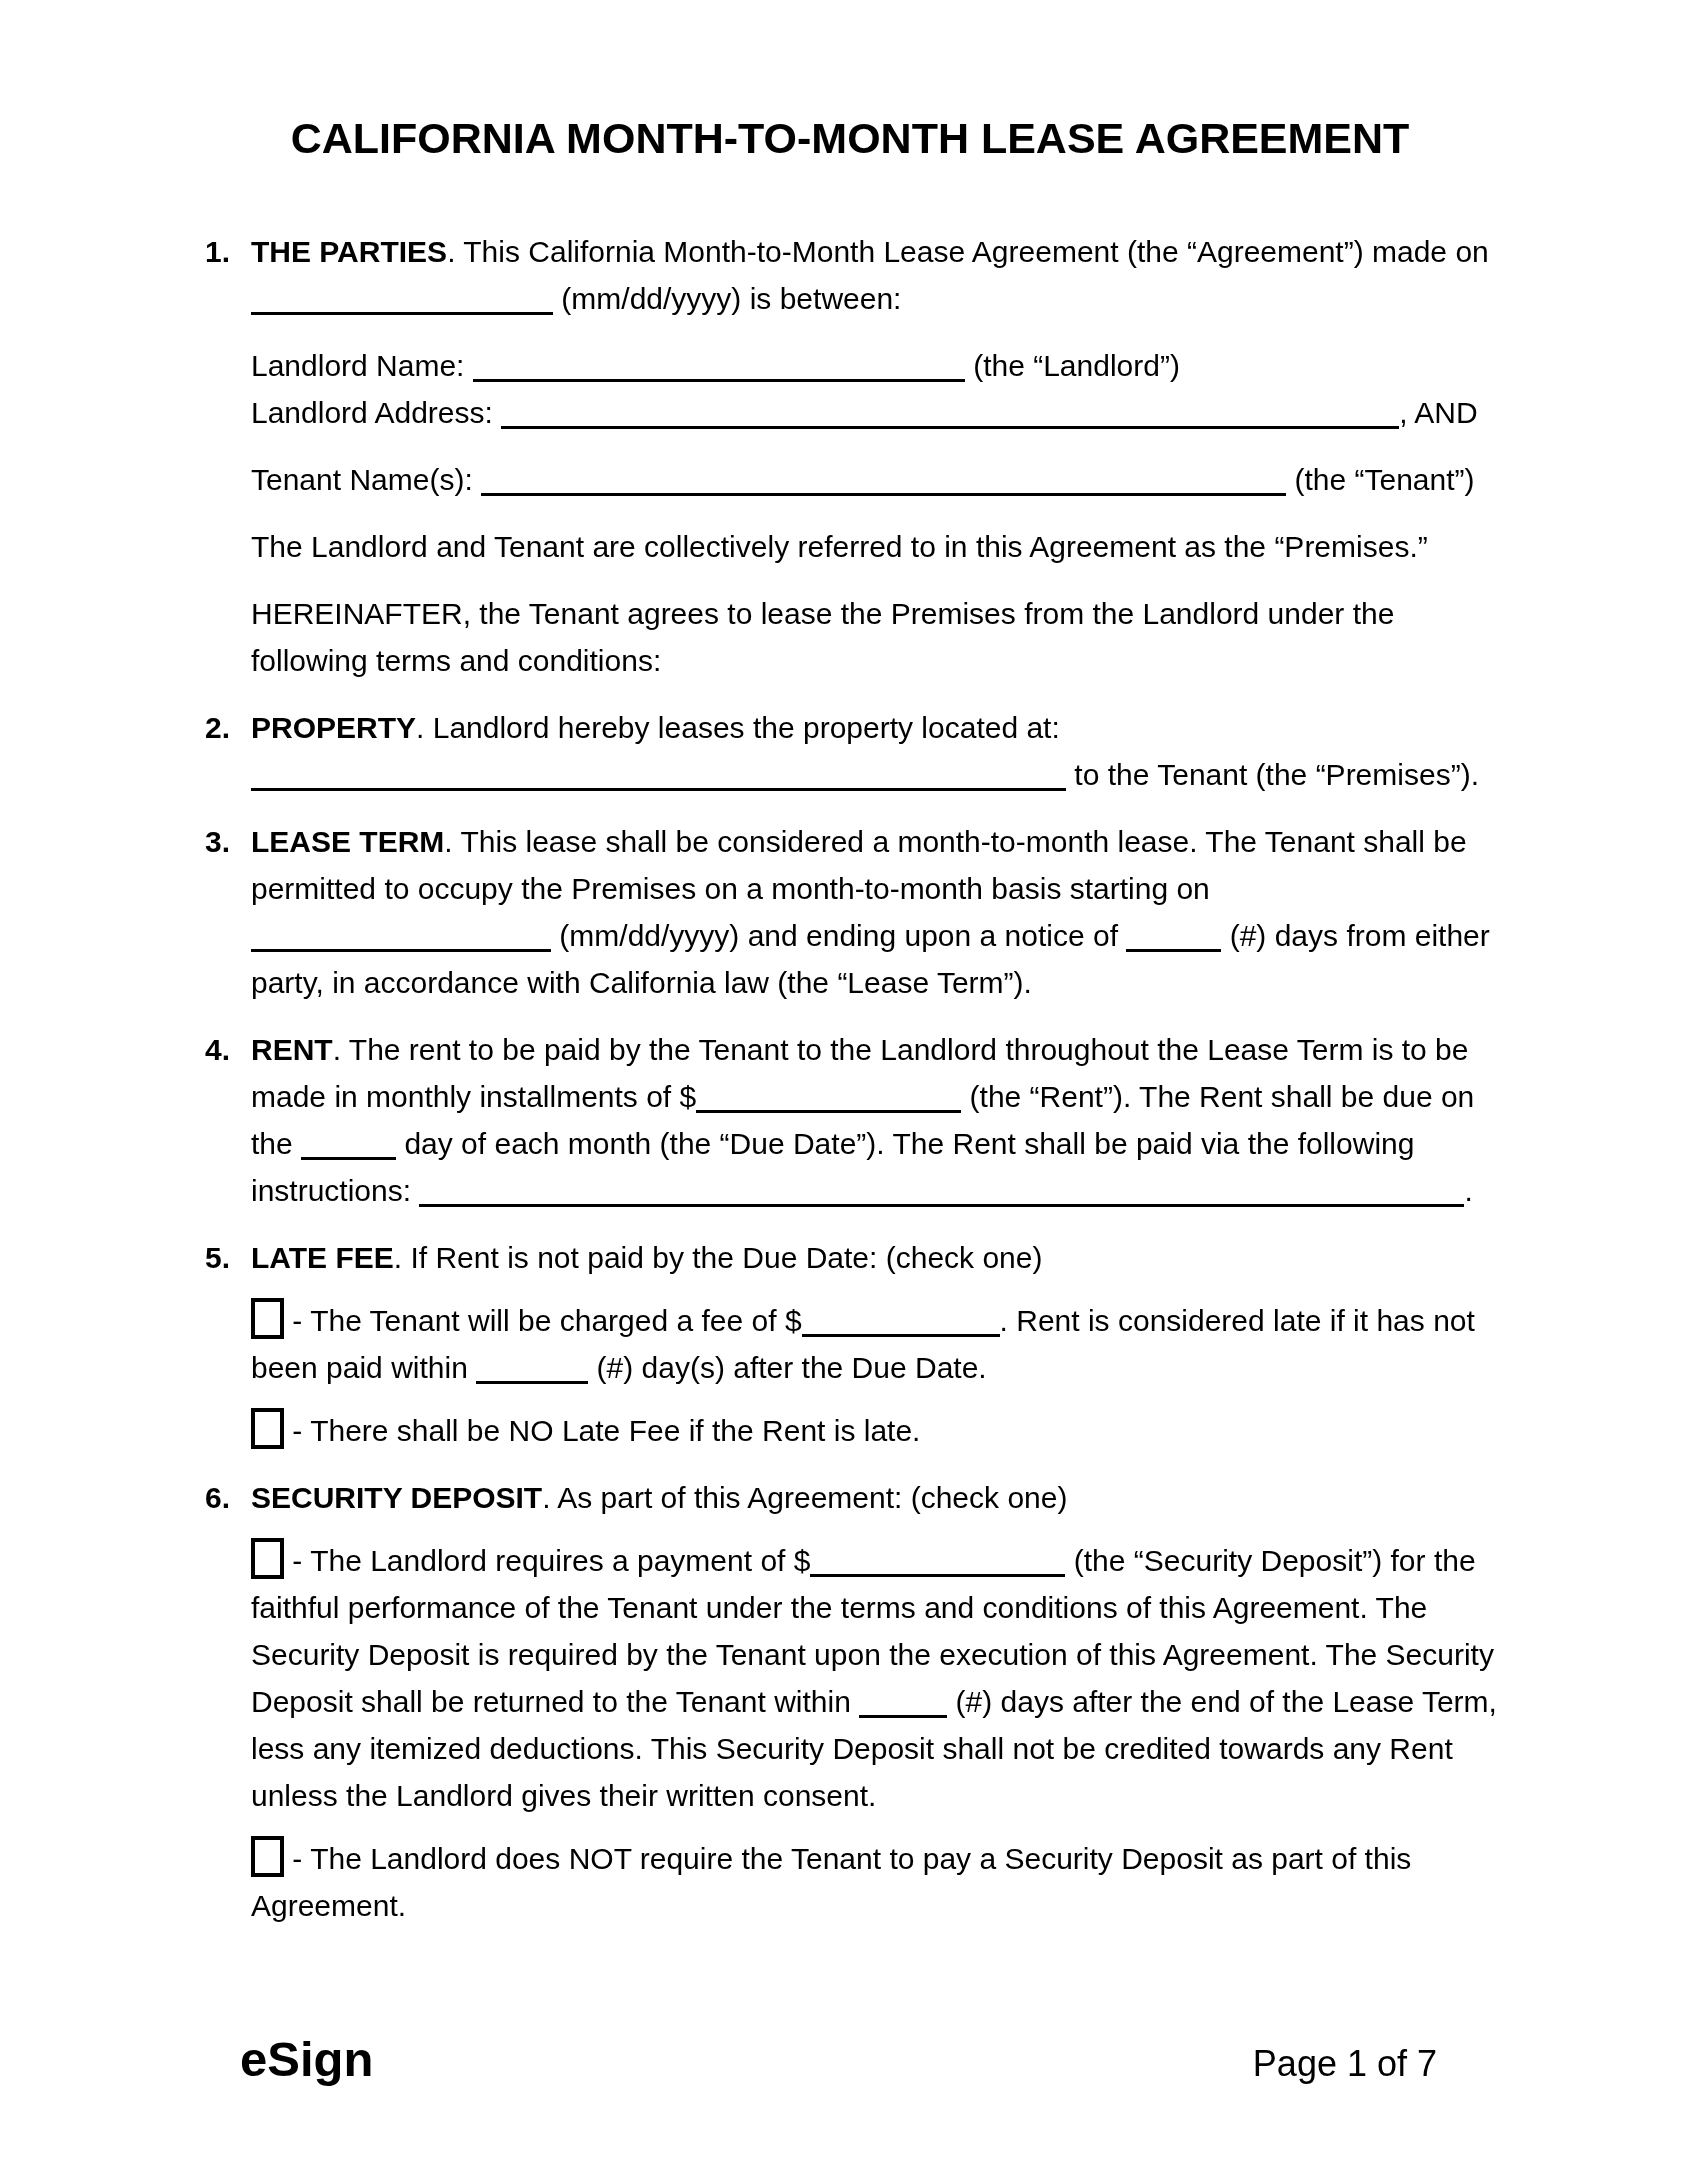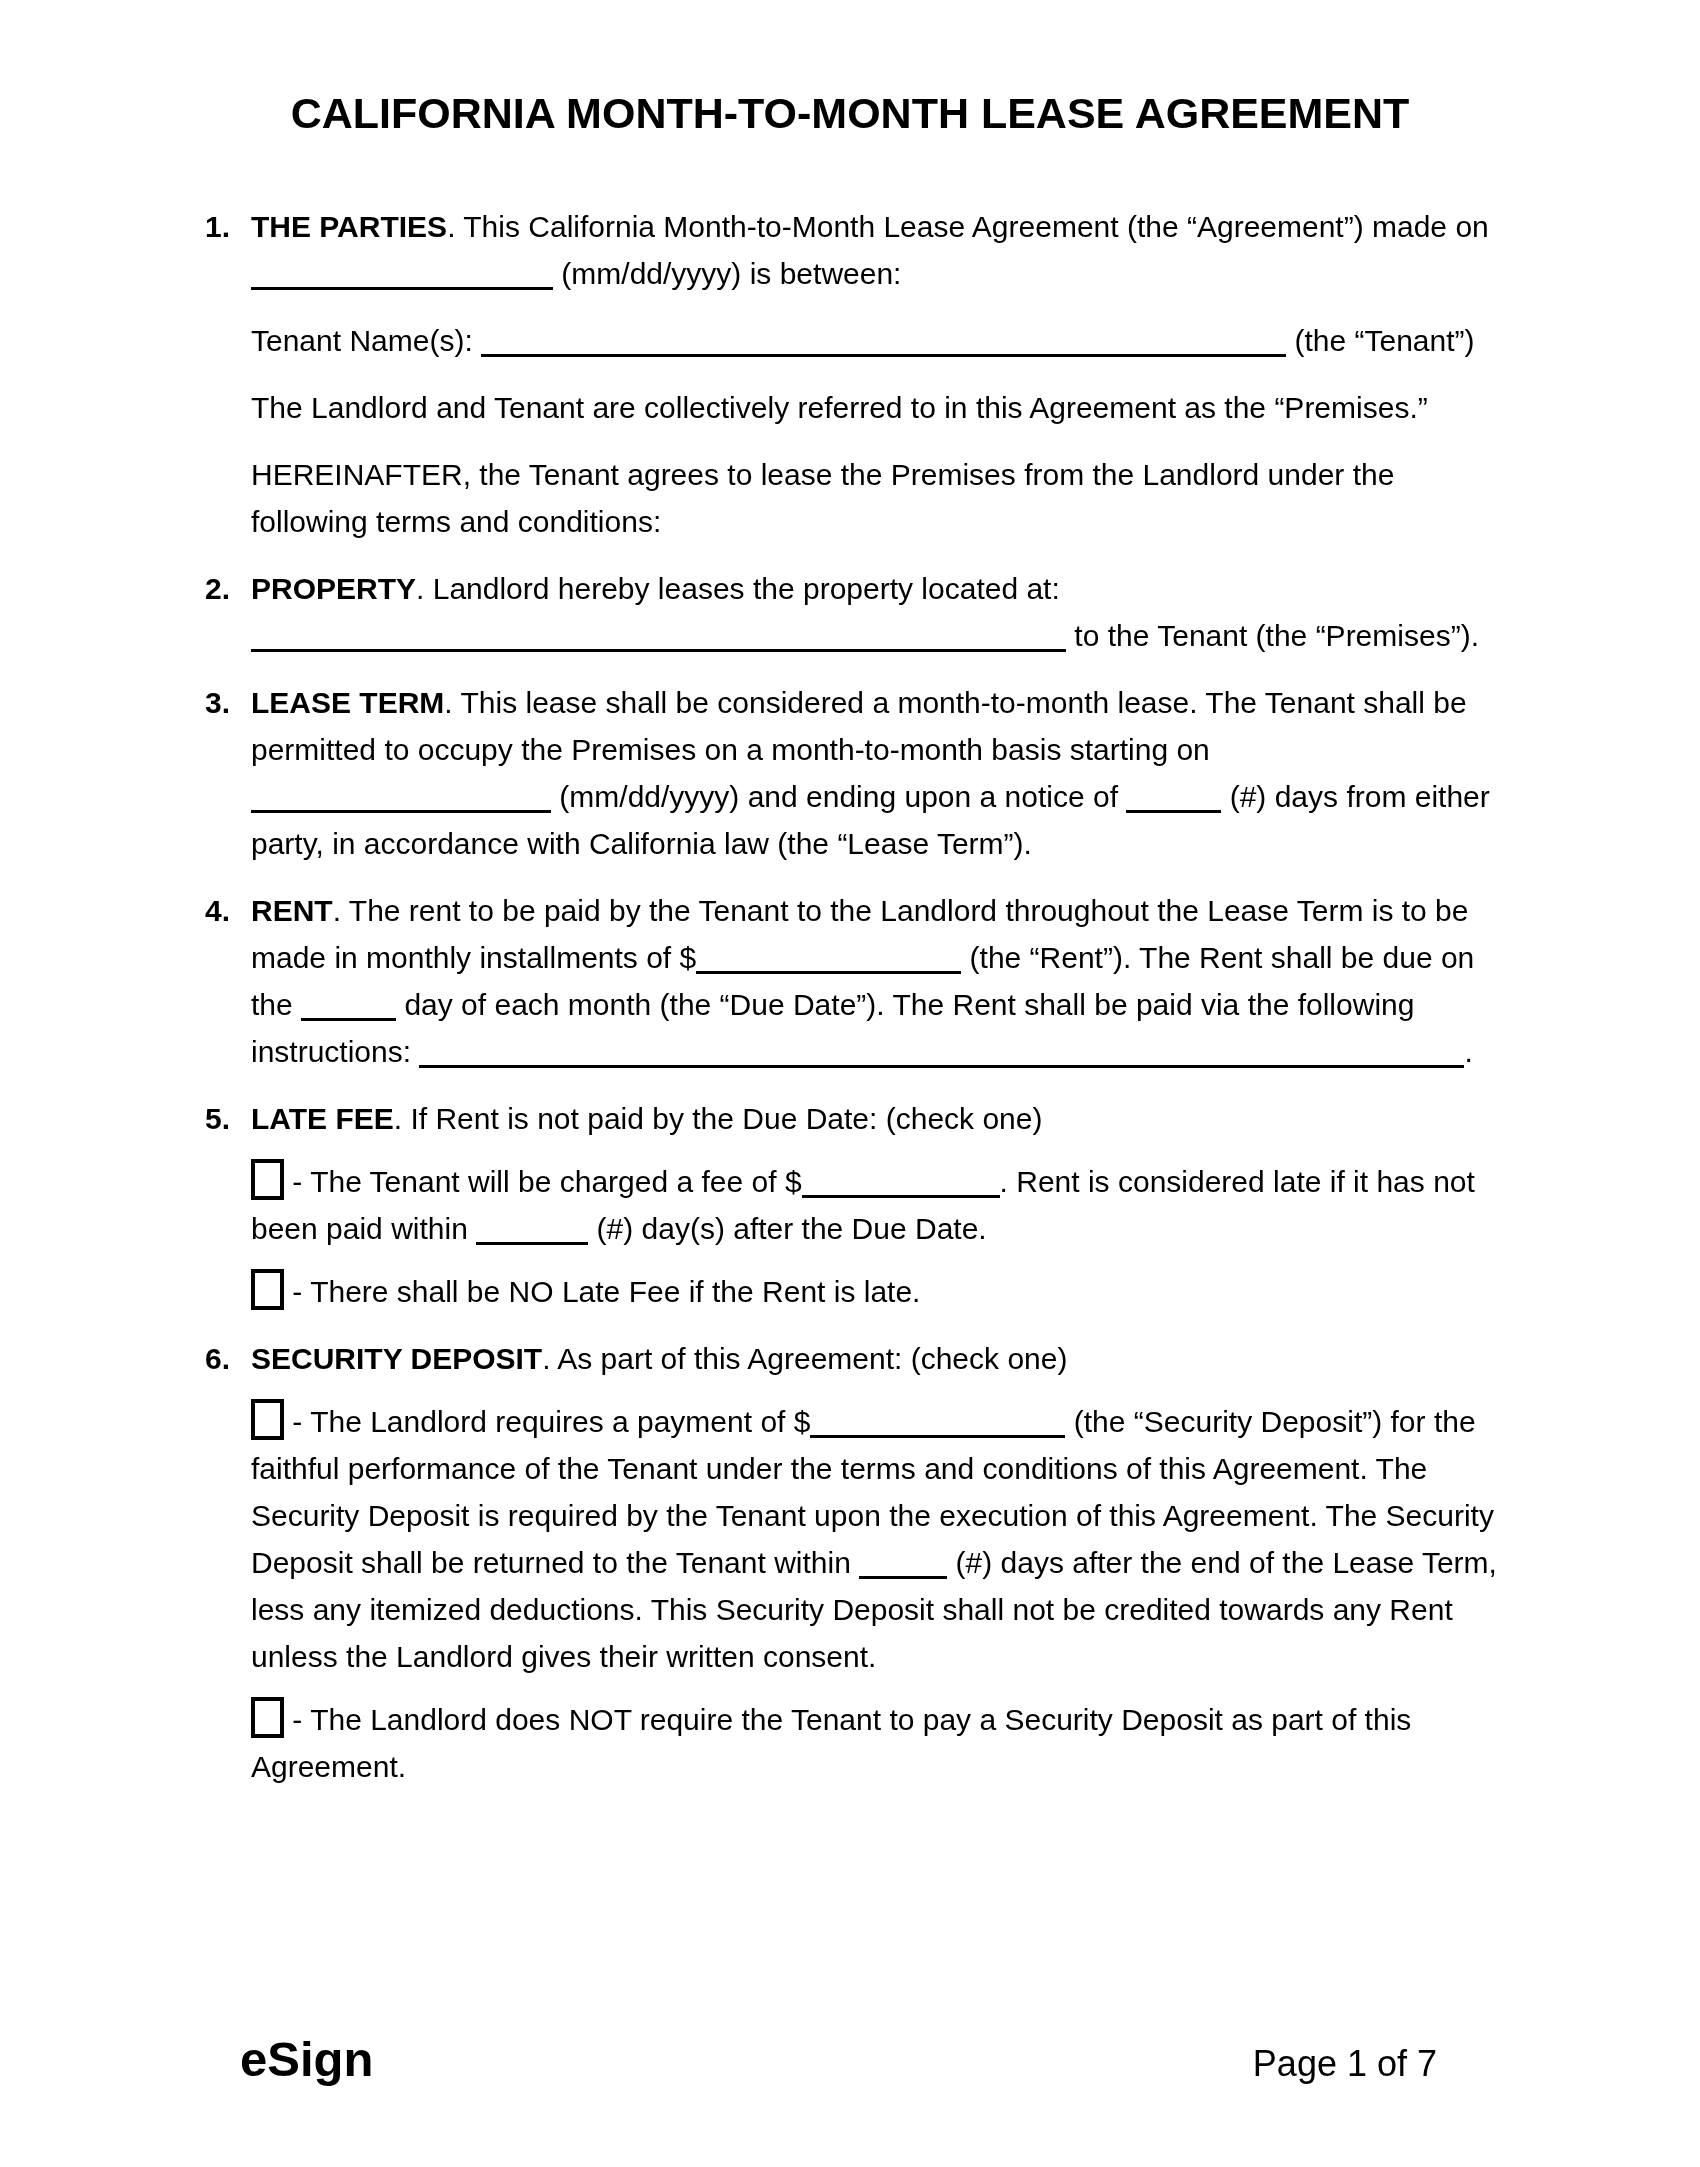--- a/index.html
+++ b/index.html
@@ -2,21 +2,21 @@
 <html><head>
 <meta charset="utf-8">
 <style>
   html,body{margin:0;padding:0;background:#ffffff;}
   body{
     width:1700px;height:2167px;position:relative;overflow:hidden;
     font-family:"Liberation Sans",sans-serif;color:#000;
     font-size:30px;line-height:47px;
   }
   .doc-title{
-    padding-top:87px;margin:0 0 64px 0;
+    padding-top:112px;margin:0 0 64px 0;
     text-align:center;font-weight:bold;font-size:43px;line-height:52px;
     letter-spacing:0px;
   }
   .content{padding:0 200px 0 205px;}
   .sec{display:flex;margin-top:20px;}
   .sec:first-of-type{margin-top:0;}
   .sec-num{width:46px;flex:0 0 46px;font-weight:bold;}
   .sec-body{flex:1;min-width:0;}
   .para{margin:20px 0 0 0;}
   .para:first-child{margin-top:0;}
@@ -43,20 +43,31 @@
 <h1 class="doc-title">CALIFORNIA MONTH-TO-MONTH LEASE AGREEMENT</h1>
 
 <div class="content">
 
   <div class="sec">
     <div class="sec-num">1.</div>
     <div class="sec-body">
       <div class="para"><span class="b">THE PARTIES</span><span>. This California Month-to-Month Lease Agreement (the “Agreement”) made on</span>
         <span class="blank" style="width:302px"></span>
         <span>(mm/dd/yyyy) is between:</span>
+      </div>
+      <div class="para">
+        <div>
+          <span>Landlord Name:</span>
+          <span class="blank" style="width:492px"></span>
+          <span>(the “Landlord”)</span>
+        </div>
+        <div>
+          <span>Landlord Address:</span>
+          <span class="blank" style="width:898px"></span><span>, AND</span>
+        </div>
       </div>
       <div class="para">
         <span>Tenant Name(s):</span>
         <span class="blank" style="width:805px"></span>
         <span>(the “Tenant”)</span>
       </div>
       <div class="para"><span>The Landlord and Tenant are collectively referred to in this Agreement as the “Premises.”</span></div>
       <div class="para"><span>HEREINAFTER, the Tenant agrees to lease the Premises from the Landlord under the following terms and conditions:</span></div>
     </div>
   </div>

